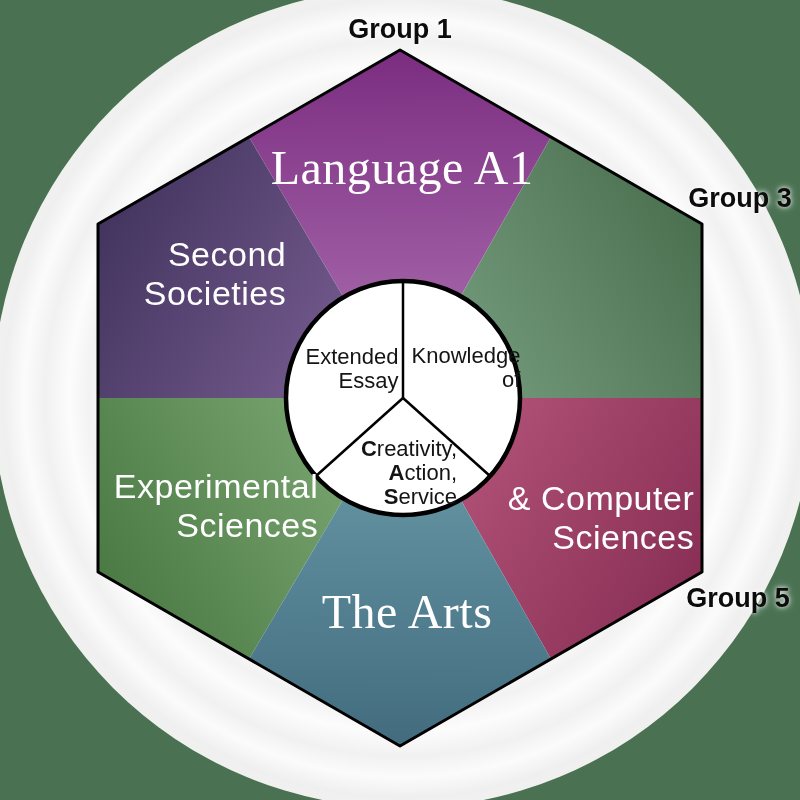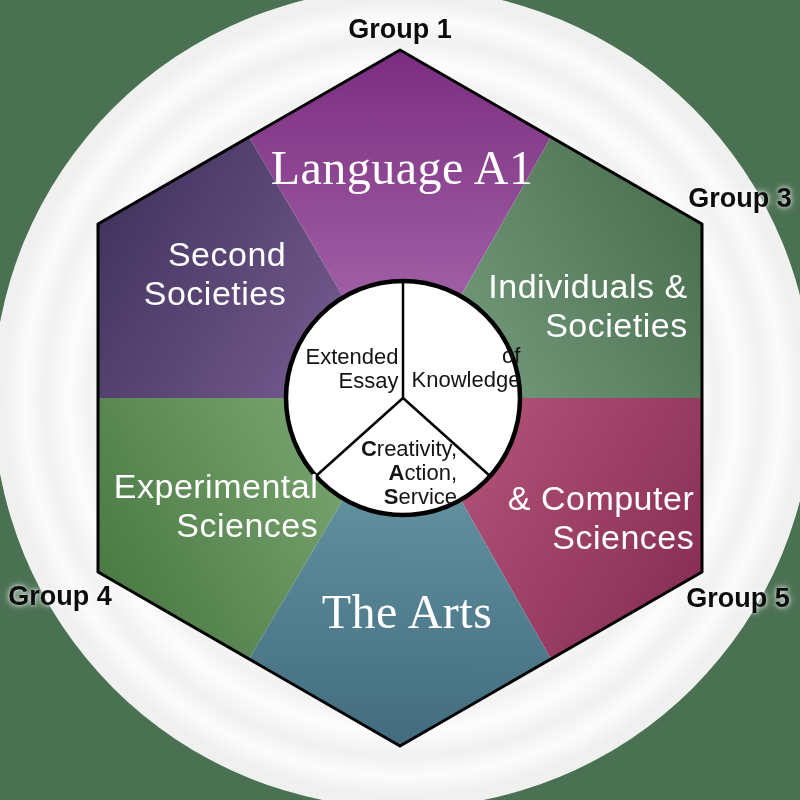--- a/index.html
+++ b/index.html
@@ -97,53 +97,48 @@
     <polygon points="400,50 702,224 702,572 400,746 98,572 98,224" fill="none" stroke="#000000" stroke-width="3" stroke-linejoin="round"></polygon>
 
     <circle cx="403" cy="398" r="117" fill="#ffffff" stroke="#000000" stroke-width="4.5"></circle>
     <line x1="403" y1="398" x2="403" y2="281" stroke="#000000" stroke-width="2.5"></line>
     <line x1="403" y1="398" x2="316" y2="476" stroke="#000000" stroke-width="2.5"></line>
     <line x1="403" y1="398" x2="490" y2="476" stroke="#000000" stroke-width="2.5"></line>
   </svg>
 
   <div class="label group-label" style="left:400px;top:29px">Group 1</div>
   <div class="label group-label" style="left:740px;top:198px">Group 3</div>
-  <div class="label group-label" style="left:60px;top:596px">Group 4</div>
   <div class="label group-label" style="left:738px;top:598px">Group 5</div>
 
   <div class="label sector-label single" style="left:402px;top:168px">
     <div>Language A1</div>
   </div>
   <div class="label sector-label" style="left:215px;top:274px">
     <div>Second</div>
-    <div>Societies</div>
-  </div>
-  <div class="label sector-label" style="left:588px;top:306px">
-    <div>Individuals &amp;</div>
     <div>Societies</div>
   </div>
   <div class="label sector-label" style="left:216px;top:506px">
     <div>Experimental</div>
     <div>Sciences</div>
   </div>
   <div class="label sector-label" style="left:601px;top:518px">
     <div>&amp; Computer</div>
     <div>Sciences</div>
   </div>
   <div class="label sector-label single" style="left:407px;top:612px">
     <div>The Arts</div>
   </div>
 
   <div class="label core-label" style="left:352px;top:369px">
     <div>Extended</div>
     <div>Essay</div>
   </div>
   <div class="label core-label" style="left:466px;top:368px">
+    <div>Knowledge</div>
     <div>of</div>
-    <div>Knowledge</div>
   </div>
   <div class="label core-label cas" style="left:409px;top:473px">
     <div><span class="lead">C</span><span>reativity,</span></div>
     <div><span class="lead">A</span><span>ction,</span></div>
     <div><span class="lead">S</span><span>ervice</span></div>
   </div>
 
 </div>
 
 </body></html>

